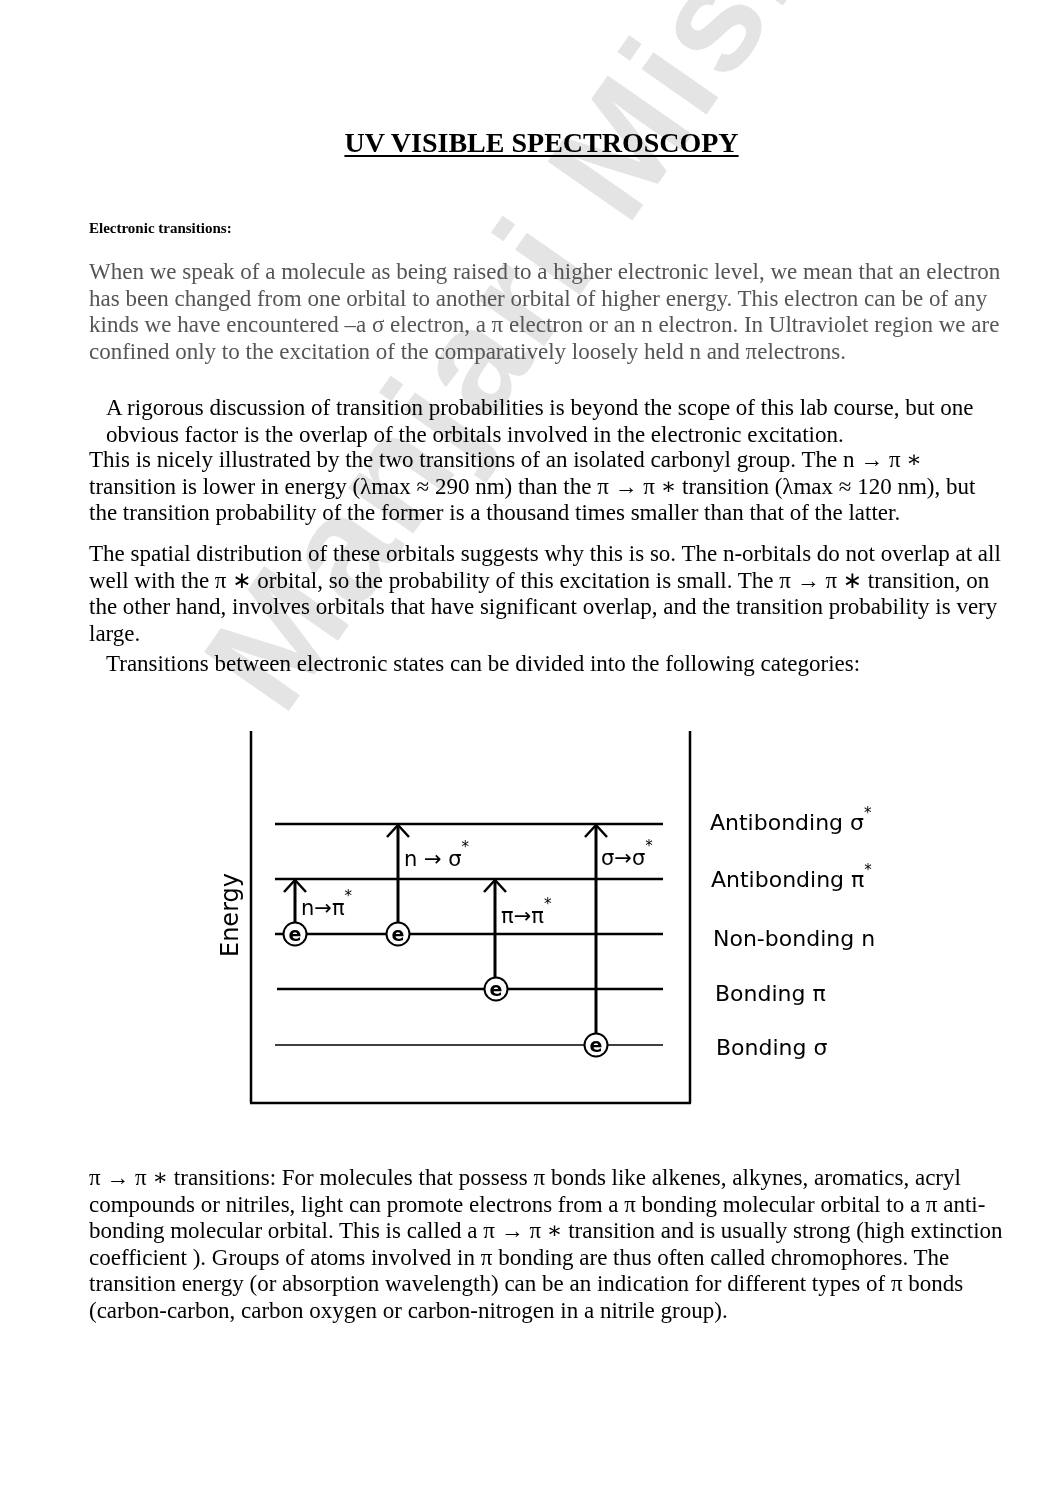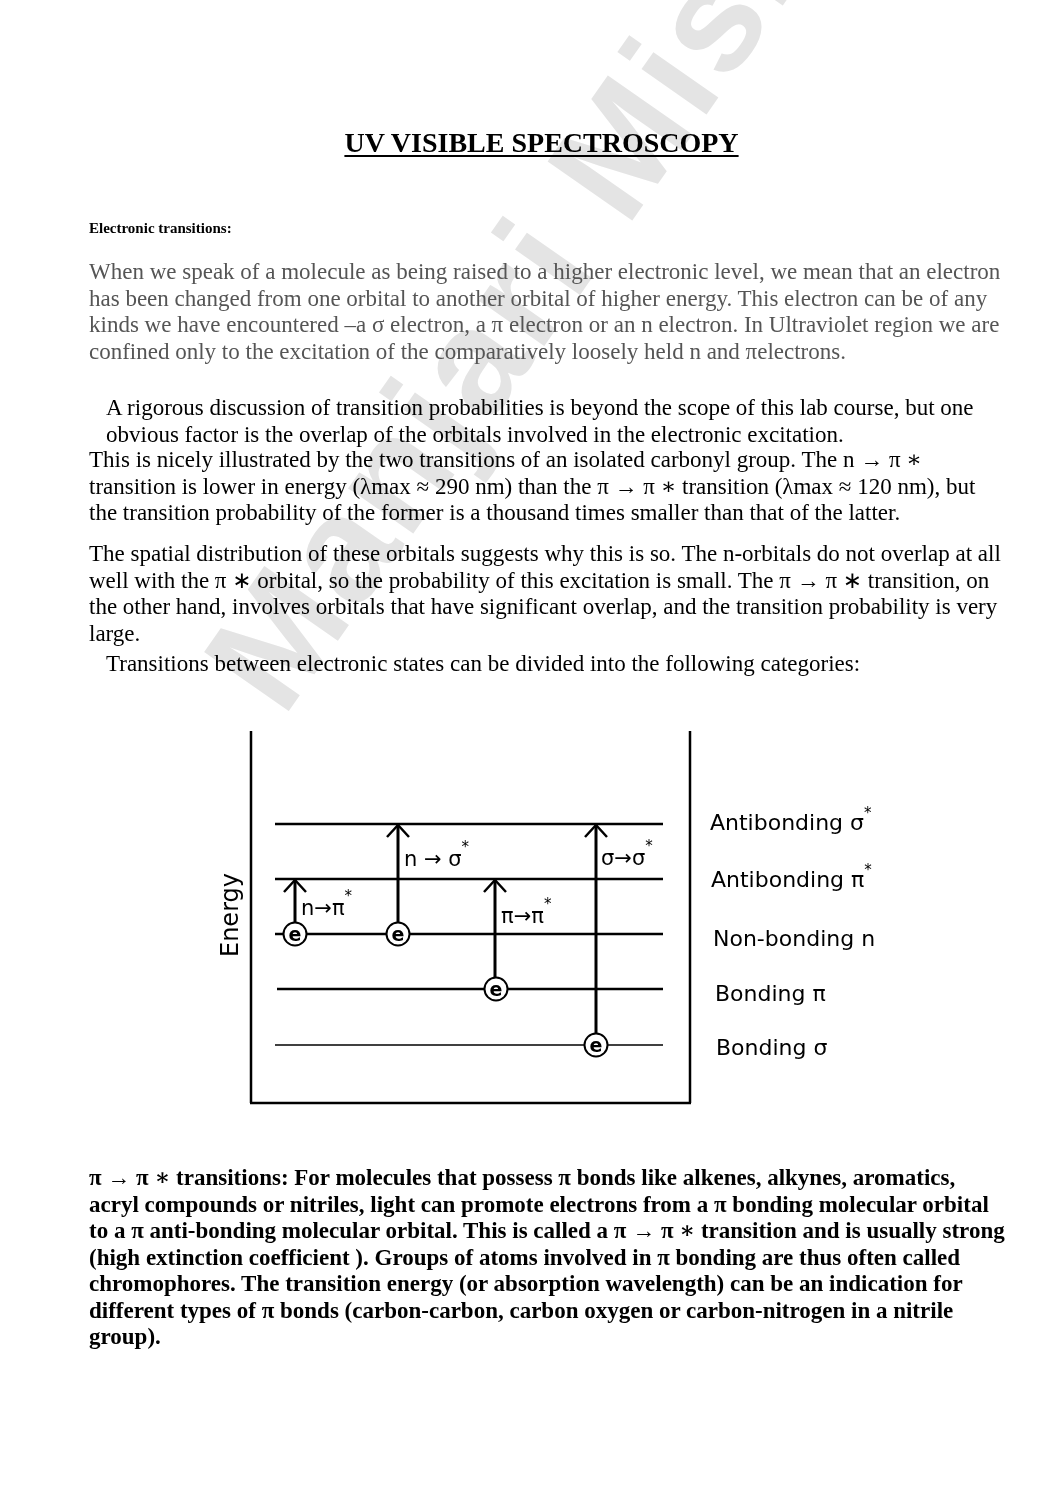--- a/index.html
+++ b/index.html
@@ -12,21 +12,21 @@
              font-size: 28px; font-weight: bold; text-decoration: underline; text-underline-offset: 3px;
              text-decoration-thickness: 2px; z-index: 2; }
     .heading { position: absolute; left: 89px; top: 220px; font-size: 15px; font-weight: bold; z-index: 2; }
     .para { position: absolute; left: 89px; width: 915px; font-size: 23px; line-height: 26.5px; z-index: 2; }
     .para.gray { color: #555555; }
     .p1 { top: 259px; }
     .p2 { top: 378px; }
     .p3 { top: 447px; }
     .p4 { top: 541px; font-family: Liberation Serif, serif; }
     .p5 { top: 634px; }
-    .p6 { top: 1165px; width: 920px; font-weight: bold; }
+    .p6 { top: 1165px; width: 920px; }
     .diagram { position: absolute; left: 200px; top: 720px; width: 700px; height: 400px; z-index: 1; }
     .diagram svg { position: absolute; left: 0; top: 0; }
     .dtext { font-family: "DejaVu Sans", "Liberation Sans", sans-serif; }
   </style>
 </head>
 <body>
 
 <div class="watermark">Manjari Mishra</div>
 
 <div class="title">UV VISIBLE SPECTROSCOPY</div>

